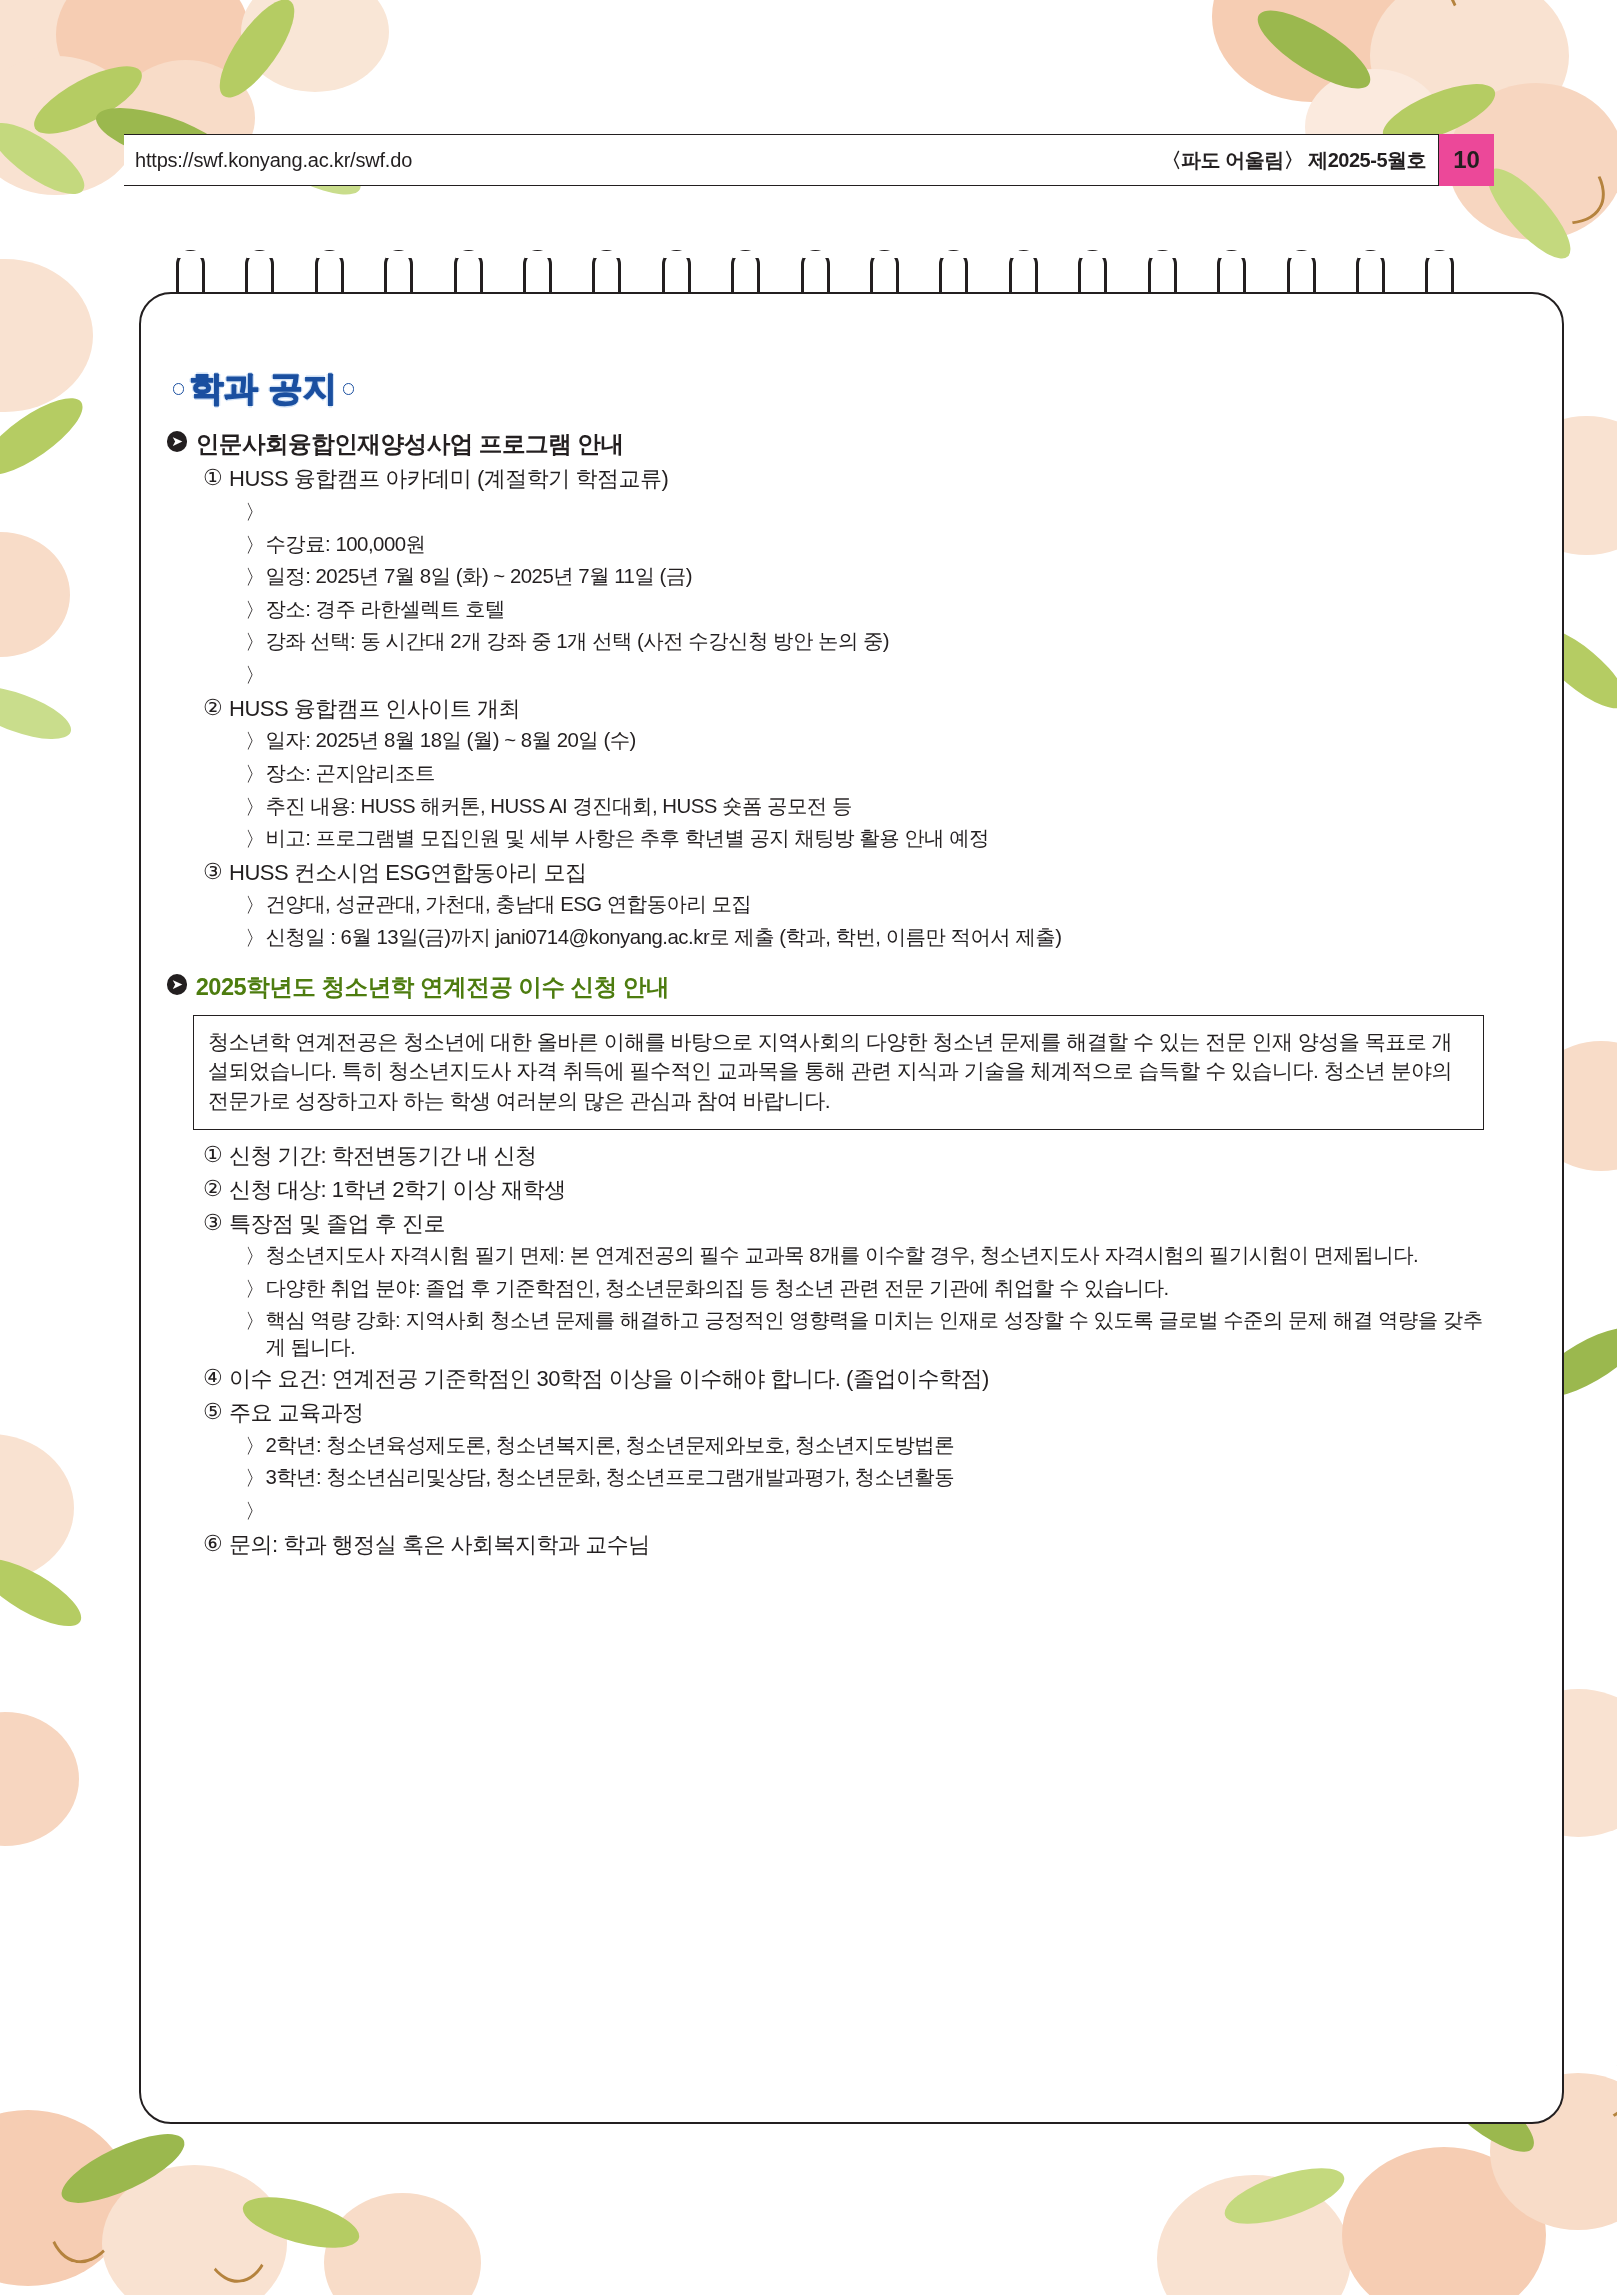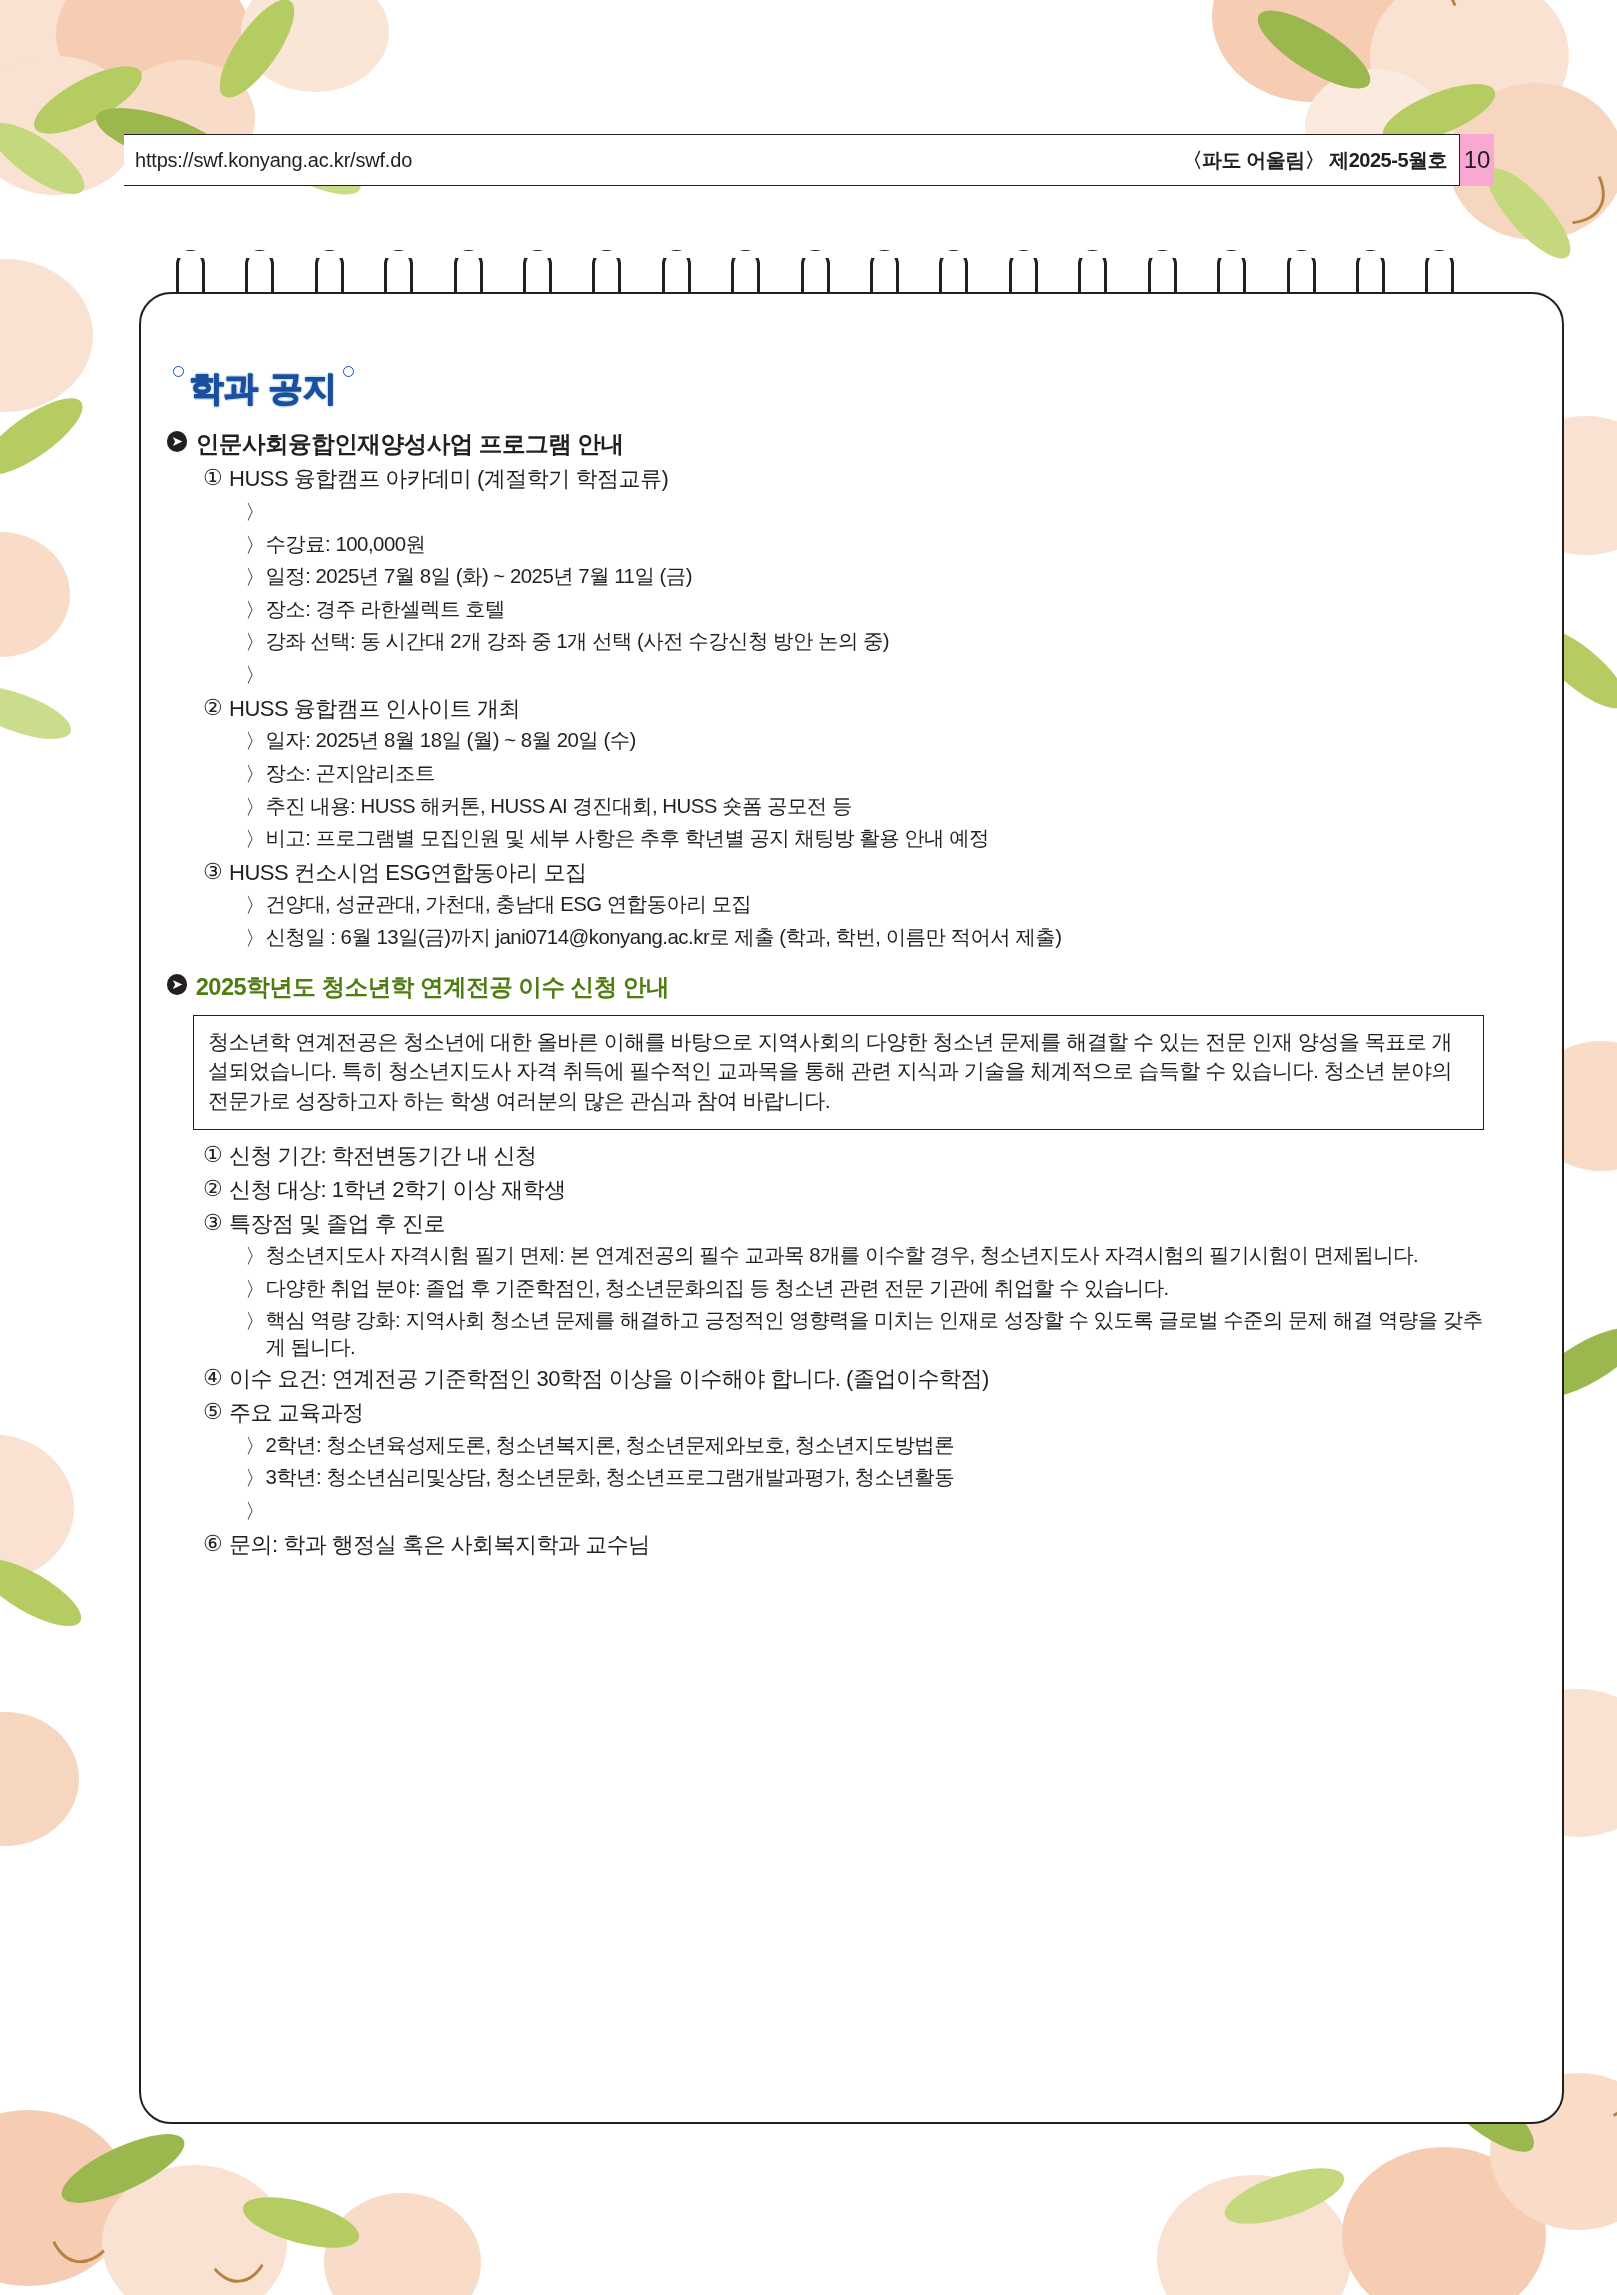--- a/index.html
+++ b/index.html
@@ -63,29 +63,29 @@
     height: 100%;
   }
   .header .issue {
     font-size: 20px;
     font-weight: bold;
     color: #231f20;
     margin-right: 12px;
     letter-spacing: -0.5px;
   }
   .header .pagenum {
-    width: 35px;
+    width: 56px;
     height: 52px;
-    background: #f9a8d4;
+    background: #ec4899;
     border-left: 1.4px solid #231f20;
     display: flex;
     align-items: center;
     justify-content: center;
     font-size: 24px;
-    font-weight: normal;
+    font-weight: bold;
     color: #231f20;
     box-sizing: border-box;
   }
 
   
   .notebook {
     position: absolute;
     left: 139px;
     top: 292px;
     width: 1425px;
@@ -127,21 +127,21 @@
   
   .content {
     position: absolute;
     left: 167px;
     top: 366px;
     width: 1374px;
   }
 
   .section-title-wrap {
     display: flex;
-    align-items: flex-start;
+    align-items: center;
     margin-bottom: 10px;
   }
   .section-title {
     font-size: 34px;
     font-weight: bold;
     color: #1a4fa0;
     letter-spacing: 0.5px;
     -webkit-text-stroke: 1.4px #1a4fa0;
     text-shadow:
       1.9px 0 0 #cfe0f5, -1.9px 0 0 #cfe0f5, 0 1.9px 0 #cfe0f5, 0 -1.9px 0 #cfe0f5;

